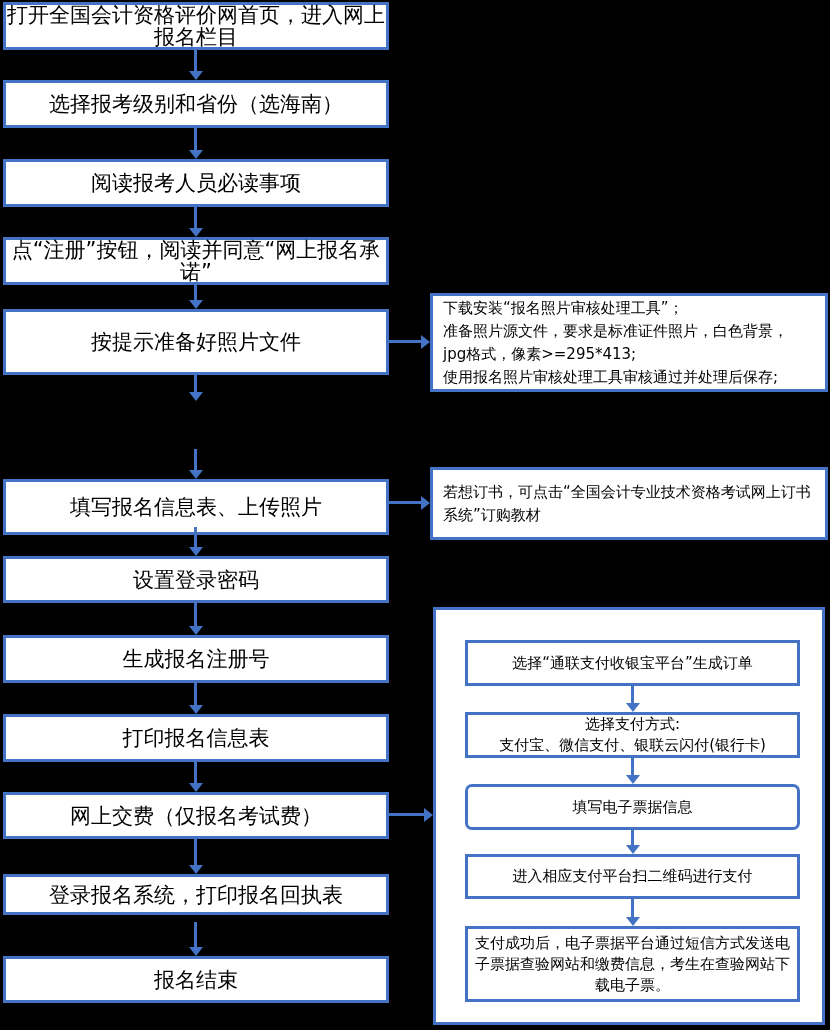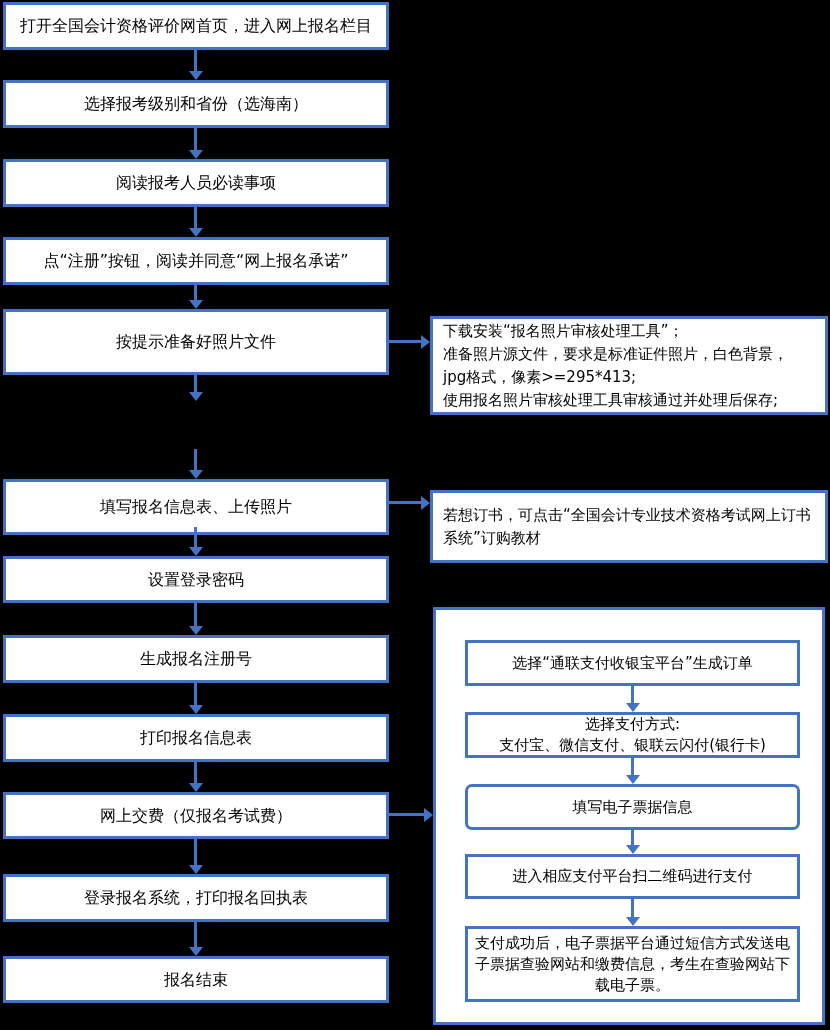--- a/index.html
+++ b/index.html
@@ -15,34 +15,33 @@
   }
   .fbox {
     position: absolute;
     background: var(--boxfill);
     border: 3px solid var(--accent);
     color: var(--ink);
     display: flex;
     align-items: center;
     justify-content: center;
     text-align: center;
-    font-size: 16px;
+    font-size: 21px;
     line-height: 22px;
     white-space: pre-line;
   }
   .fbox.main { left: 3px; width: 386px; }
   .fbox.note {
     left: 430px;
     width: 398px;
     justify-content: flex-start;
     text-align: left;
     font-size: 15px;
     line-height: 23px;
     padding: 4px 10px;
-    margin-top: 23px;
   }
   .container-box {
     position: absolute;
     left: 433px;
     top: 607px;
     width: 392px;
     height: 418px;
     background: var(--boxfill);
     border: 3px solid var(--accent);
   }
@@ -88,21 +87,21 @@
   <div class="fbox main" style="top:2px;   height:48px;"><span>打开全国会计资格评价网首页，进入网上报名栏目</span></div>
   <div class="fbox main" style="top:80px;  height:48px;"><span>选择报考级别和省份（选海南）</span></div>
   <div class="fbox main" style="top:159px; height:48px;"><span>阅读报考人员必读事项</span></div>
   <div class="fbox main" style="top:237px; height:48px;"><span>点“注册”按钮，阅读并同意“网上报名承诺”</span></div>
   <div class="fbox main" style="top:309px; height:66px;"><span>按提示准备好照片文件</span></div>
   <div class="fbox main" style="top:479px; height:56px;"><span>填写报名信息表、上传照片</span></div>
   <div class="fbox main" style="top:556px; height:47px;"><span>设置登录密码</span></div>
   <div class="fbox main" style="top:635px; height:48px;"><span>生成报名注册号</span></div>
   <div class="fbox main" style="top:714px; height:48px;"><span>打印报名信息表</span></div>
   <div class="fbox main" style="top:792px; height:47px;"><span>网上交费（仅报名考试费）</span></div>
-  <div class="fbox main" style="top:874px; height:48px;"><span>登录报名系统，打印报名回执表</span></div>
+  <div class="fbox main" style="top:874px; height:41px;"><span>登录报名系统，打印报名回执表</span></div>
   <div class="fbox main" style="top:956px; height:47px;font-family:Liberation Serif, serif;"><span>报名结束</span></div>
 
   <div class="varrow" style="left:189px; top:50px;  height:30px;">
       <div class="stem"></div>
       <div class="head"></div>
     </div>
   <div class="varrow" style="left:189px; top:128px; height:31px;">
       <div class="stem"></div>
       <div class="head"></div>
     </div>

